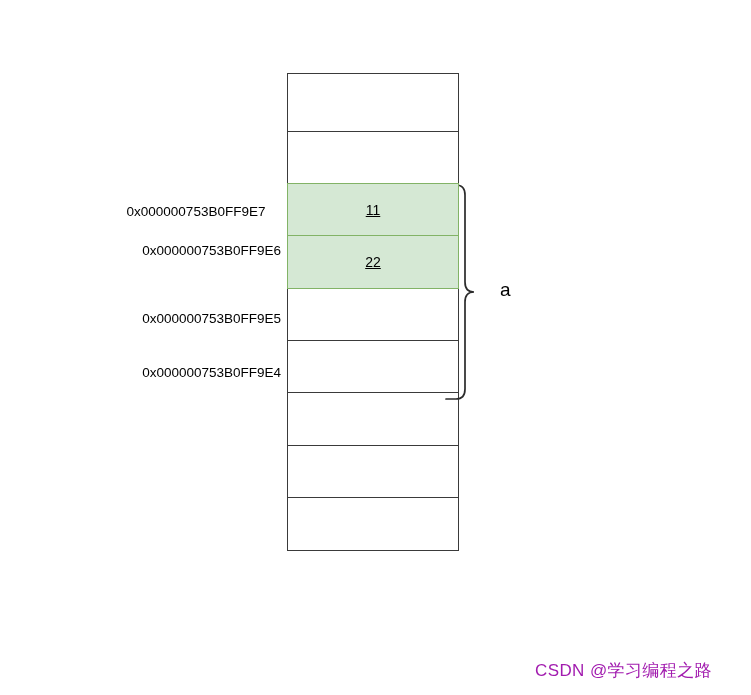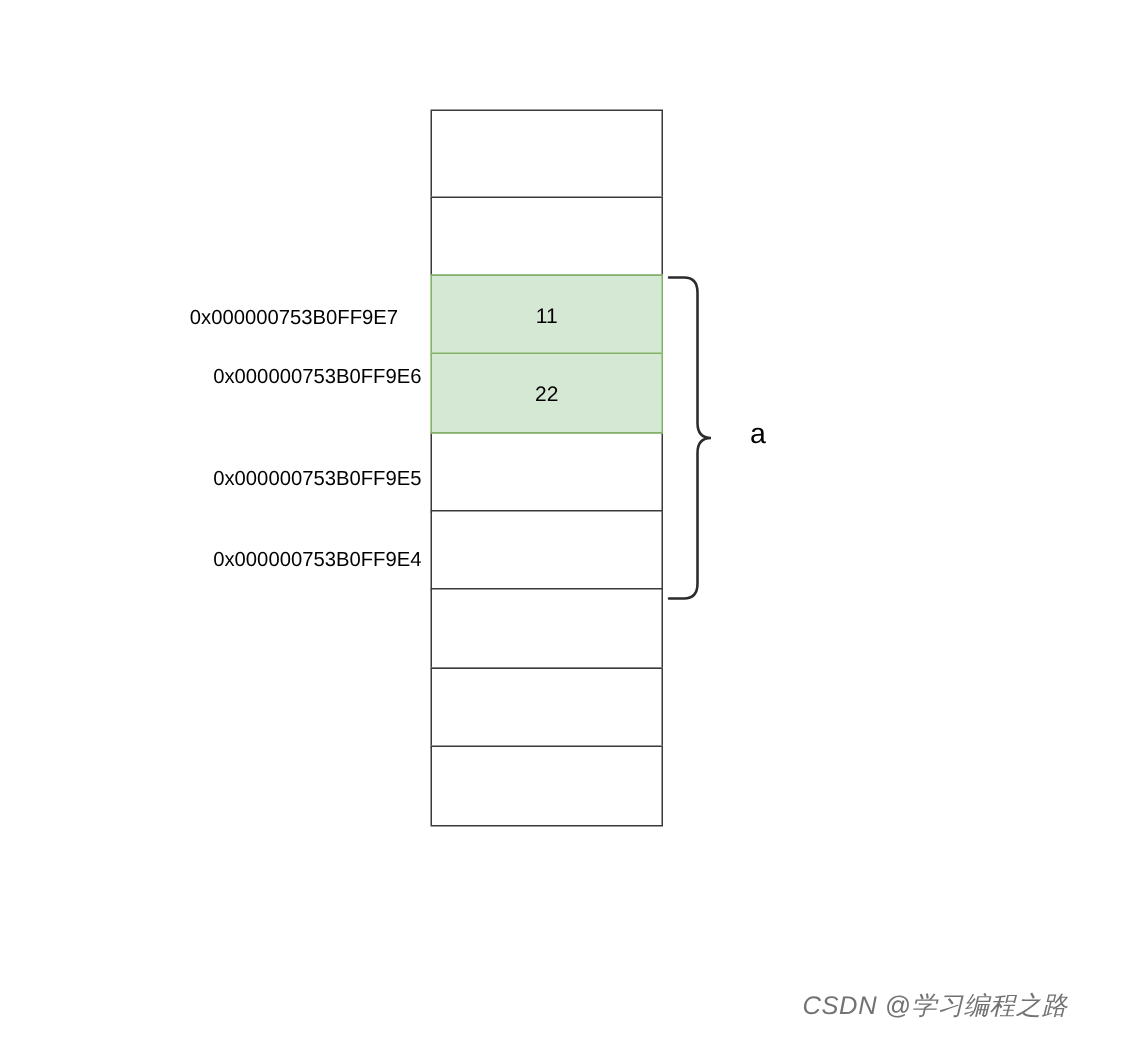--- a/index.html
+++ b/index.html
@@ -42,29 +42,30 @@
   .memory-column {
     position: absolute;
     left: 287px;
     top: 73px;
     width: 155px;
   }
 
   .mem-cell {
     position: relative;
     box-sizing: border-box;
-    width: 155px;
+    width: 172px;
     border: 1.6px solid #3a3a3a;
     background: #ffffff;
     margin-top: -1.6px;
     display: flex;
     align-items: center;
     justify-content: center;
     font-size: 14px;
     color: #000000;
+    text-decoration: underline;
   }
   .mem-cell:first-child {
     margin-top: 0;
   }
 
   .mem-cell.empty-top-1 { height: 60px; }
   .mem-cell.empty-top-2 { height: 53px; }
   .mem-cell.green       { height: 54px; }
   .mem-cell.empty-bot   { height: 54px; }
 
@@ -115,24 +116,23 @@
     color: #000000;
   }
 
   
   .watermark {
     position: absolute;
     left: 535px;
     top: 660px;
     font-size: 17px;
     line-height: 22px;
-    color: #737373;
+    color: #a21caf;
     white-space: nowrap;
     letter-spacing: 0.4px;
-    font-style: italic;
   }
 </style>
 </head>
 <body>
 
 <div id="canvas">
 
 
   <div class="memory-column">
 

